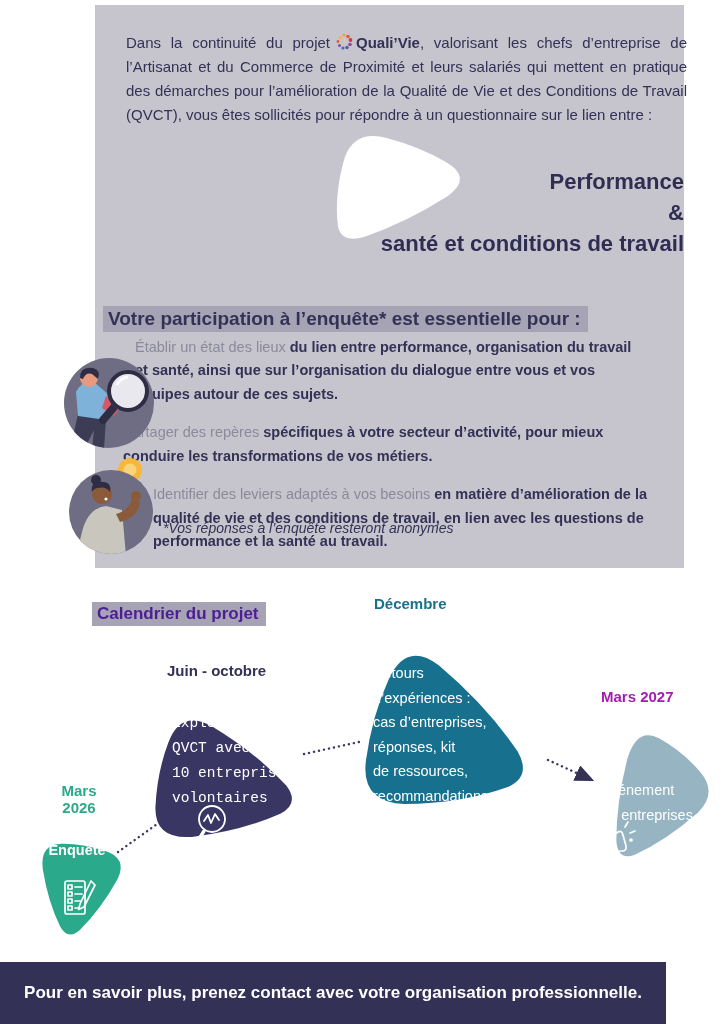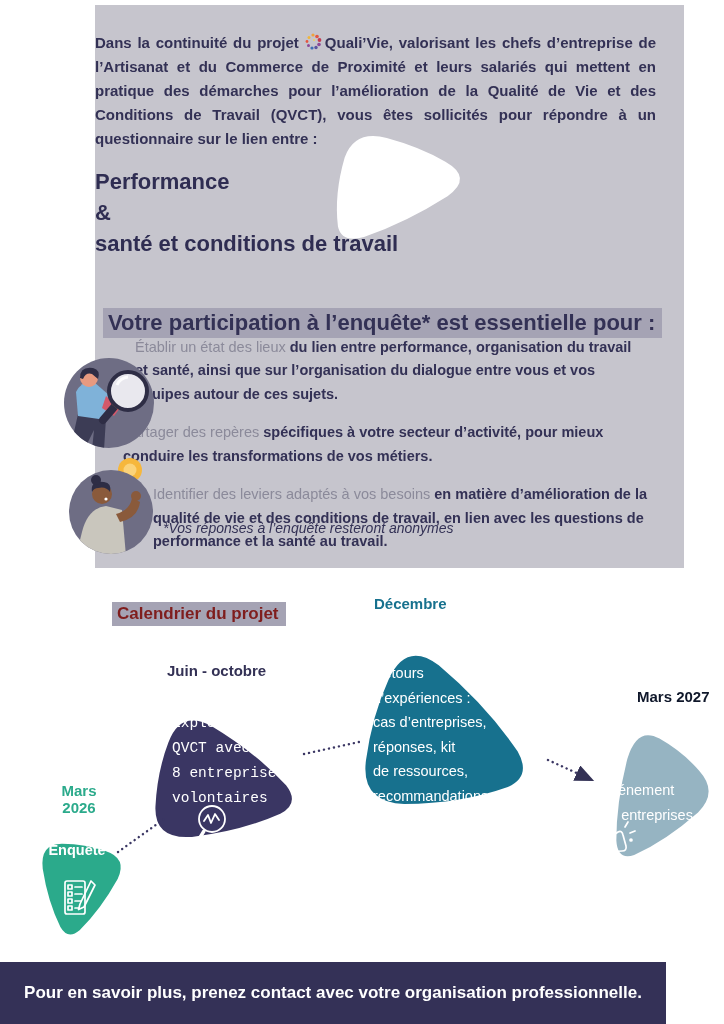--- a/index.html
+++ b/index.html
@@ -3,49 +3,49 @@
 <meta charset="utf-8">
 <style>
   html,body{margin:0;padding:0;background:#fff;}
   .page{position:relative;width:724px;height:1024px;background:#fff;overflow:hidden;
         font-family:"Liberation Sans","DejaVu Sans",sans-serif;color:#333155;}
   .abs{position:absolute;}
 
   
   .panel{left:95px;top:5px;width:589px;height:563px;background:#c6c5cd;}
 
-  .intro{left:95px;top:16px;width:561px;font-size:15px;line-height:1.6;font-weight:700;
+  .intro{left:126px;top:16px;width:561px;font-size:15px;line-height:1.6;font-weight:400;
          text-align:justify;color:#333155;}
   .logo-dots{display:inline-block;vertical-align:-4px;margin:0 2px 0 4px;}
 
   .white-blob{left:288px;top:128px;width:188px;height:132px;}
-  .title{left:95px;top:151px;width:589px;text-align:left;font-size:22px;line-height:31px;
+  .title{left:95px;top:151px;width:589px;text-align:right;font-size:22px;line-height:31px;
          font-weight:700;color:#2f2d52;}
 
   .hl{background:#a5a3b4;padding:2px 7px 3px 5px;}
-  .part-heading{left:103px;top:292px;font-size:22px;font-weight:700;color:#333155;}
+  .part-heading{left:103px;top:292px;font-size:19px;font-weight:700;color:#333155;}
 
   .bullets{left:95px;top:336px;width:585px;font-size:14.5px;line-height:1.62;color:#333155;}
   .bullet{font-weight:700;}
   .bullet .lead{font-weight:400;color:#8b8a9a;}
   .b1{margin-left:40px;width:512px;}
   .b2{margin-left:28px;width:498px;margin-top:15px;}
   .b3{margin-left:58px;width:502px;margin-top:15px;}
   .footnote{left:163px;top:520px;font-size:14px;font-style:italic;color:#333155;}
 
   .illus1{left:62px;top:356px;}
   .illus2{left:66px;top:452px;}
 
   
-  .cal-heading{left:112px;top:590px;font-size:17px;font-weight:700;color:#7f1d1d;}
+  .cal-heading{left:92px;top:590px;font-size:17px;font-weight:700;color:#4c1d95;}
   .tl-date{font-size:15px;font-weight:600;}
   .date-dec{left:374px;top:595px;color:#17718e;}
   .date-juin{left:167px;top:662px;color:#333155;}
   .date-mars26{left:46px;top:782px;width:66px;text-align:center;color:#2baa8b;}
-  .date-mars27{left:637px;top:688px;color:#0f172a;}
+  .date-mars27{left:601px;top:688px;color:#a21caf;}
 
   .blob{display:block;}
   .blob-green{left:16px;top:833px;width:122px;height:116px;}
   .blob-navy{left:140px;top:696px;width:174px;height:182px;}
   .blob-teal{left:350px;top:629px;width:200px;height:233px;}
   .blob-blue{left:583px;top:726px;width:136px;height:158px;}
 
   .blob-label{color:#fff;font-size:14.5px;font-weight:500;}
   .green-label{left:16px;top:842px;width:122px;text-align:center;font-weight:600;}
   .navy-text{left:172px;top:711px;line-height:25px;font-family:Liberation Mono, monospace;}
@@ -161,21 +161,21 @@
     <path transform="rotate(-72 50 50)" fill="#17718e" d="M42 83 Q50 93 58 83 Q72 62 81 34 Q86 15 67 12 Q50 9 31 12 Q13 15 19 36 Q28 63 42 83 Z"></path>
   </svg>
   <svg class="abs blob blob-blue" viewBox="0 0 100 100" preserveAspectRatio="none">
     <path transform="rotate(35 50 50)" fill="#96b4c2" d="M42 83 Q50 93 58 83 Q72 62 81 34 Q86 15 67 12 Q50 9 31 12 Q13 15 19 36 Q28 63 42 83 Z"></path>
   </svg>
 
   <div class="abs blob-label green-label">Enquête</div>
   <div class="abs blob-label navy-text">
     <div>Exploration</div>
     <div>QVCT avec</div>
-    <div>8 entreprises</div>
+    <div>10 entreprises</div>
     <div>volontaires</div>
   </div>
   <div class="abs blob-label teal-text">
     <div>Retours</div>
     <div>d’expériences :</div>
     <div>cas d’entreprises,</div>
     <div>réponses, kit</div>
     <div>de ressources,</div>
     <div>recommandations</div>
   </div>

